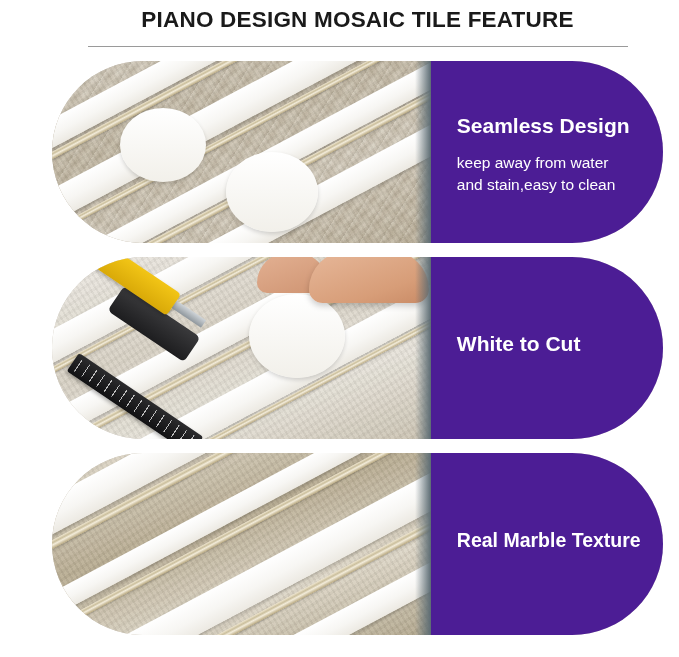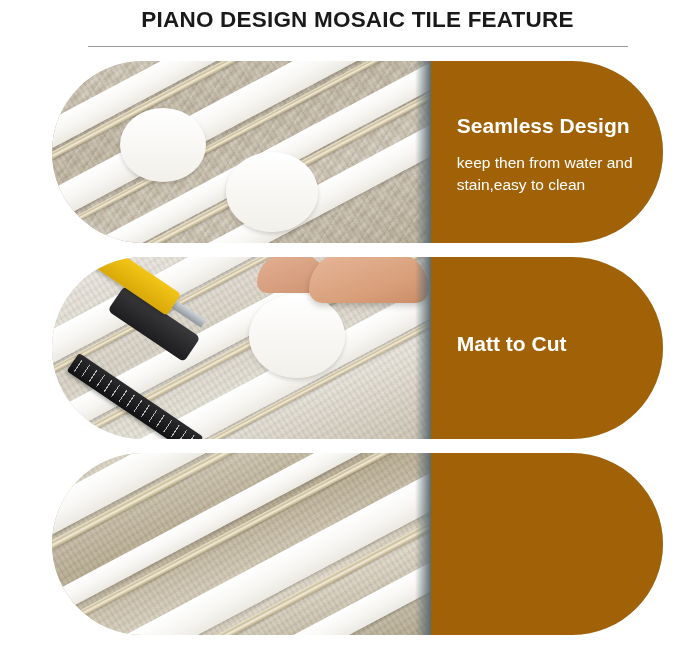--- a/index.html
+++ b/index.html
@@ -57,21 +57,21 @@
     background: #cfcac2;
   }
   .card-photo {
     position: relative;
     width: 62%;
     overflow: hidden;
   }
   .card-text {
     position: relative;
     width: 38%;
-    background: #a16207;
+    background: #4c1d95;
     color: #ffffff;
     padding: 26px 30px 20px 26px;
     display: flex;
     flex-direction: column;
     justify-content: center;
   }
   .card-heading {
     font-size: 21px;
     font-weight: bold;
     line-height: 1.15;
@@ -231,21 +231,21 @@
           <div class="strip" style="top:53%;height:24px;"></div>
           <div class="strip metal" style="top:61%;height:7px;"></div>
           <div class="strip" style="top:70%;height:28px;"></div>
         </div>
         <div class="blob" style="left:18%;top:26%;width:86px;height:74px;"></div>
         <div class="blob" style="left:46%;top:50%;width:92px;height:80px;"></div>
         <div class="fade-edge"></div>
       </div>
       <div class="card-text">
         <div class="card-heading">Seamless Design</div>
-        <div class="card-body">keep then from water and stain,easy to clean</div>
+        <div class="card-body">keep away from water and stain,easy to clean</div>
       </div>
     </div>
 
     <div class="card">
       <div class="card-photo">
         <div class="stone" style="background:linear-gradient(160deg,#efece6 0%, #d8d2c5 40%, #e7e3da 70%, #cbc3b2 100%);"></div>
         <div class="grain"></div>
         <div class="strips">
           <div class="strip" style="top:18%;height:30px;"></div>
           <div class="strip metal" style="top:28%;height:6px;"></div>
@@ -257,37 +257,38 @@
         <div class="blob" style="left:52%;top:20%;width:96px;height:84px;"></div>
         <div class="hand2"></div>
         <div class="hand"></div>
         <div class="knife-blade"></div>
         <div class="knife-body"></div>
         <div class="knife"></div>
         <div class="ruler"></div>
         <div class="fade-edge"></div>
       </div>
       <div class="card-text">
-        <div class="card-heading">Matt to Cut</div>
+        <div class="card-heading">White to Cut</div>
       </div>
     </div>
 
     <div class="card">
       <div class="card-photo">
         <div class="stone" style="background:linear-gradient(160deg,#e4ded1 0%, #b9ad93 40%, #ded7c8 70%, #b2a78d 100%);"></div>
         <div class="grain"></div>
         <div class="strips">
           <div class="strip" style="top:10%;height:34px;"></div>
           <div class="strip metal" style="top:22%;height:8px;"></div>
           <div class="strip" style="top:36%;height:22px;"></div>
           <div class="strip metal" style="top:45%;height:7px;"></div>
           <div class="strip" style="top:58%;height:34px;"></div>
           <div class="strip metal" style="top:71%;height:8px;"></div>
           <div class="strip" style="top:82%;height:26px;"></div>
         </div>
         <div class="fade-edge"></div>
       </div>
       <div class="card-text">
+        <div class="card-heading small">Real Marble Texture</div>
       </div>
     </div>
 
   </div>
 </div>
 
 </body></html>

